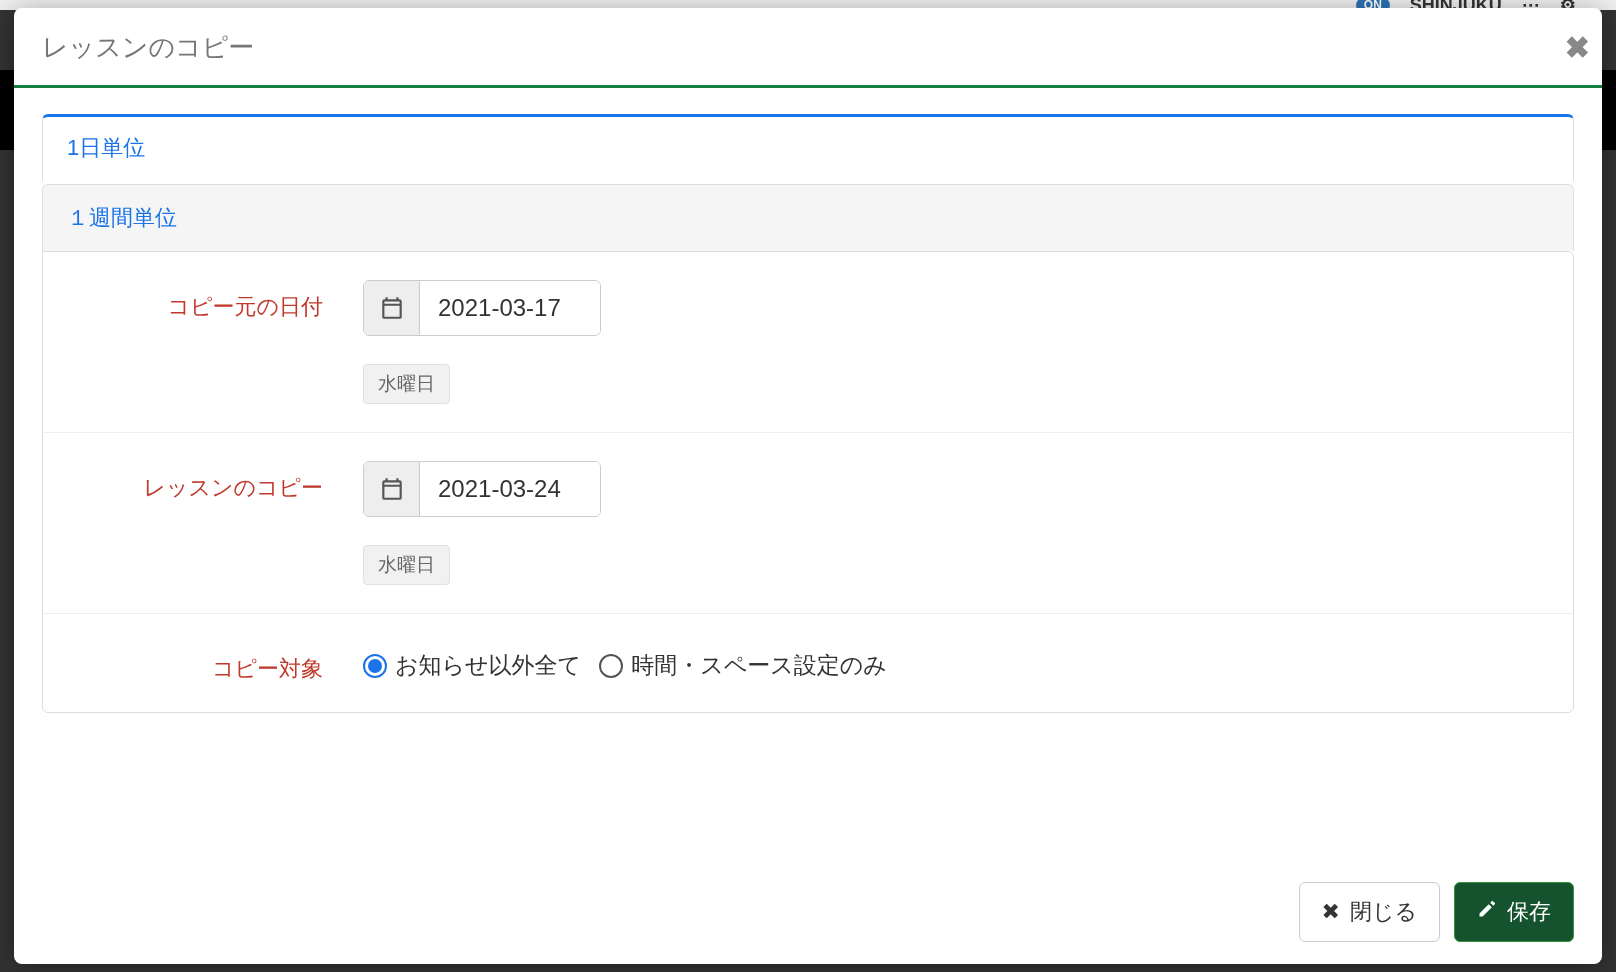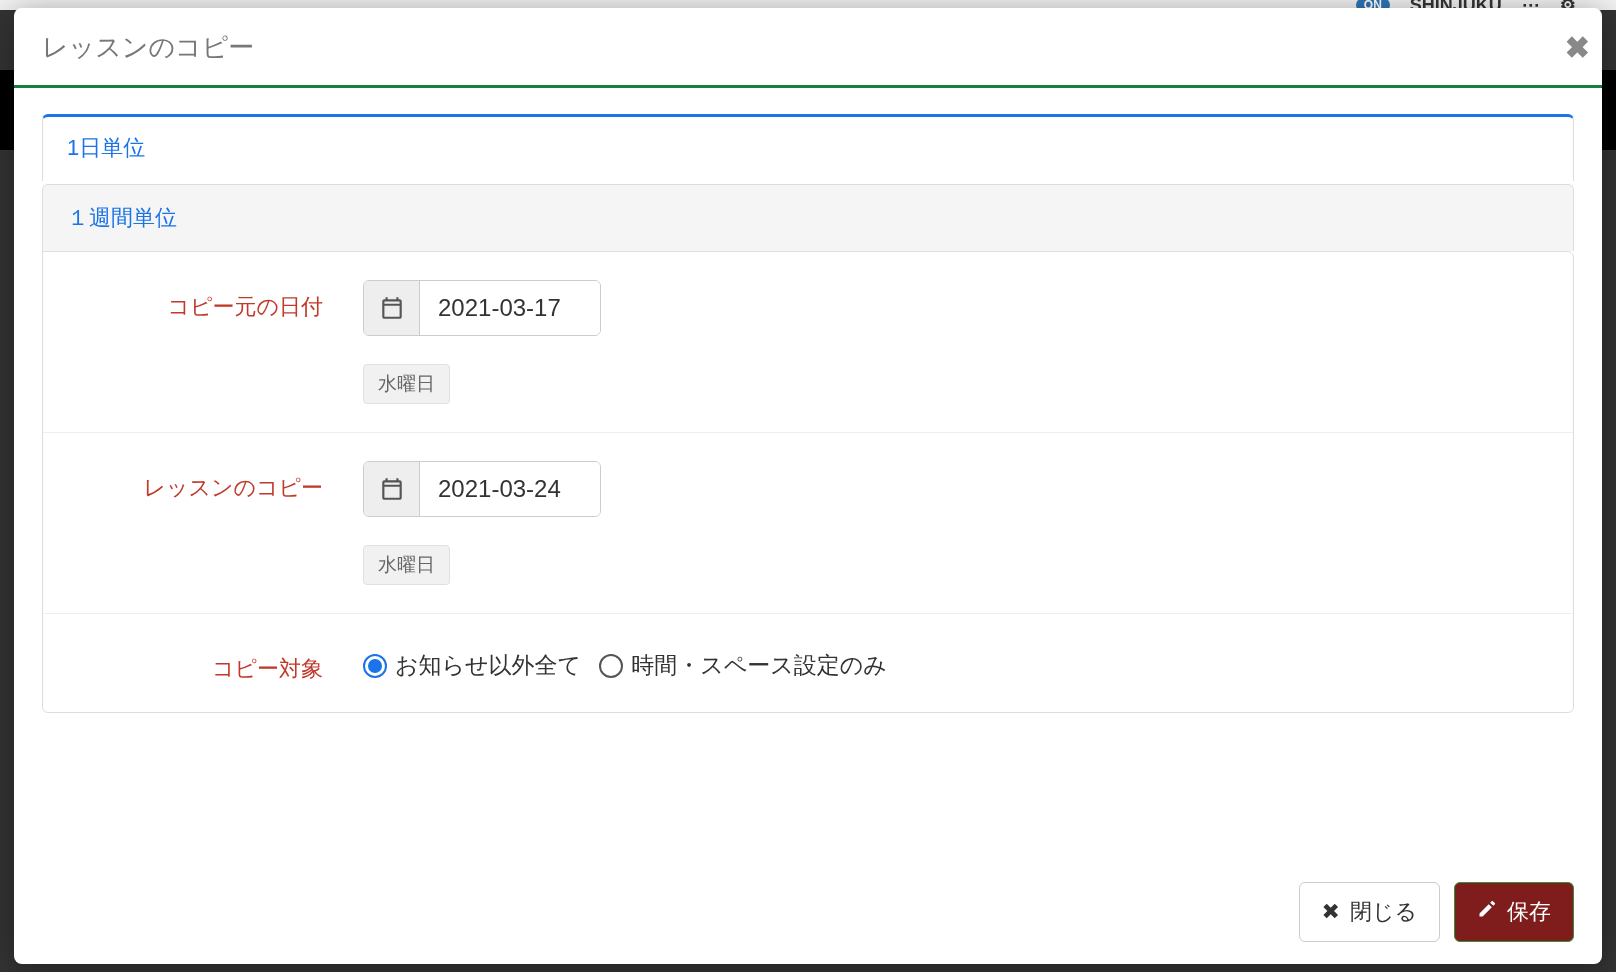--- a/index.html
+++ b/index.html
@@ -223,21 +223,21 @@
   border-radius: 6px;
   cursor: pointer;
   display: inline-flex;
   align-items: center;
   gap: 10px;
   border: 1px solid #ccc;
   background: #fff;
   color: #333;
 }
 .btn-primary {
-  background: #7f1d1d;
+  background: #14532d;
   border-color: #378f3b;
   color: #fff;
 }
 
 .icon-svg { width: 20px; height: 20px; }
 .icon-svg.cal { width: 26px; height: 26px; }
 </style>
 </head>
 <body>
 

